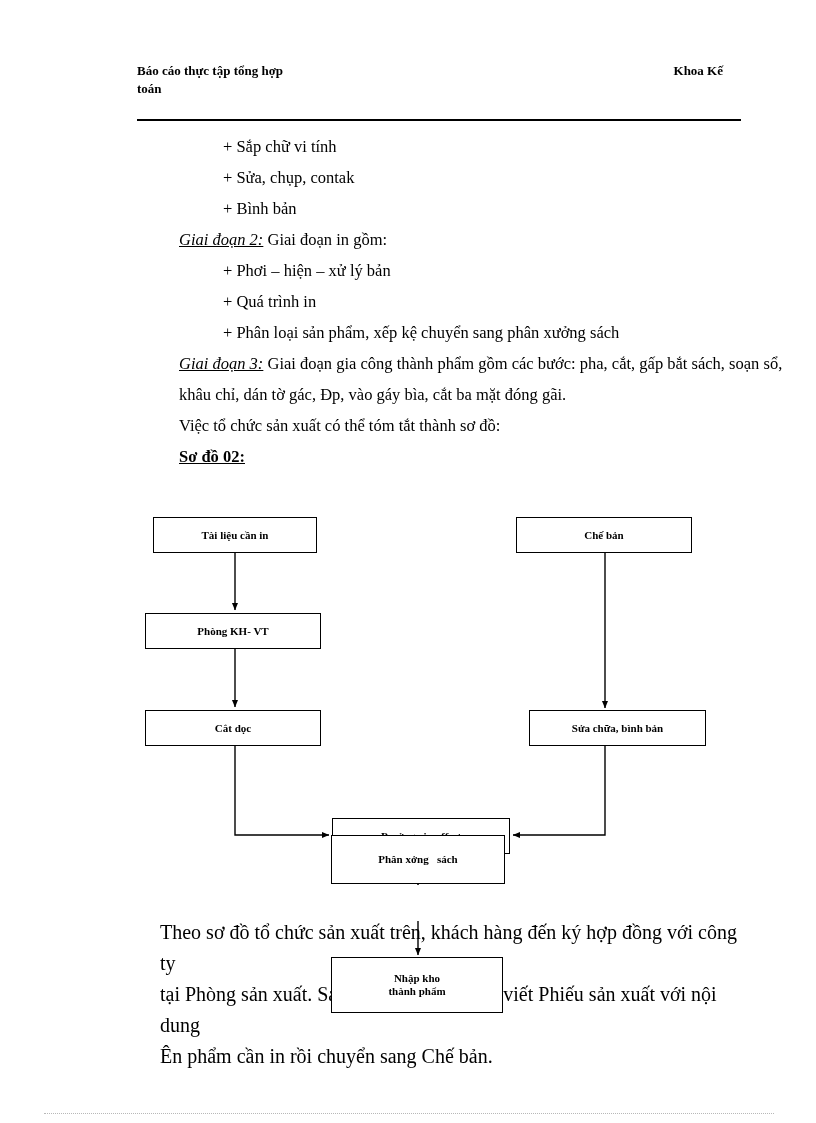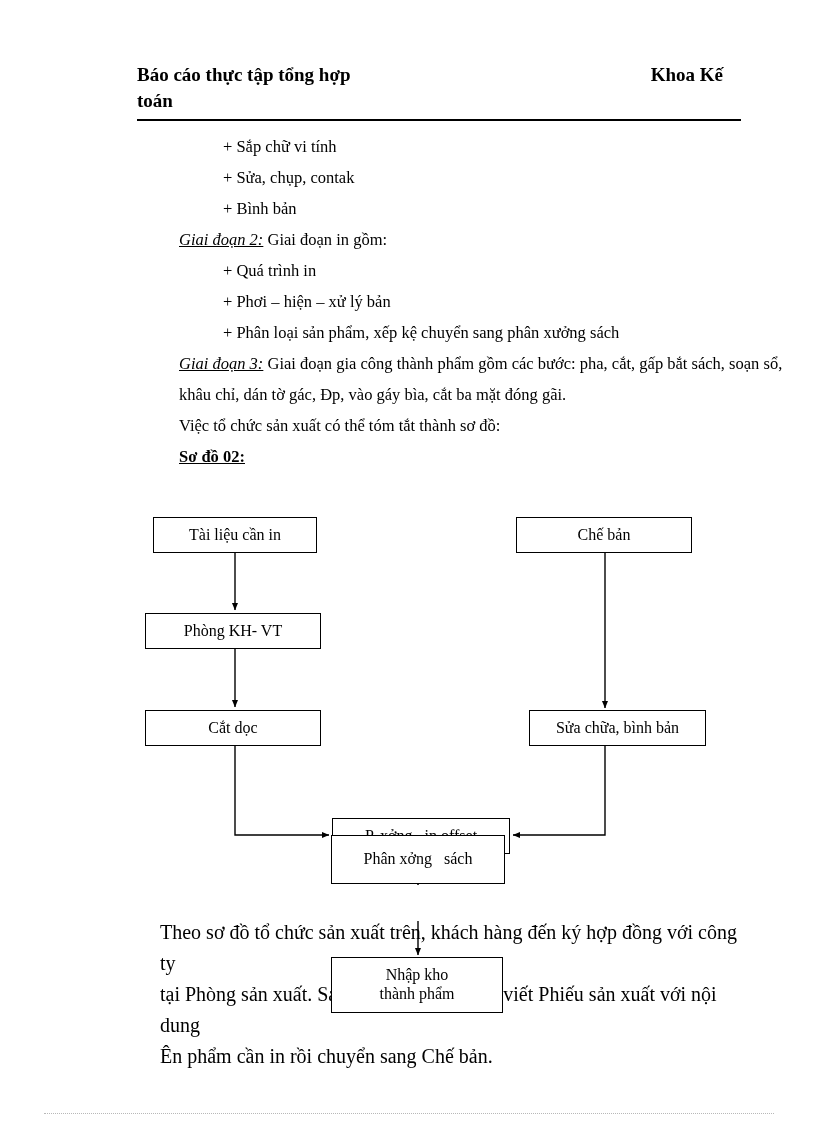--- a/index.html
+++ b/index.html
@@ -23,21 +23,21 @@
   .header {
     position: absolute;
     left: 137px;
     top: 62px;
     width: 604px;
   }
   .header-row {
     display: flex;
     justify-content: space-between;
     align-items: flex-start;
-    font-size: 19px;
+    font-size: 13px;
     font-weight: bold;
     line-height: 1.35;
   }
   .header-left { max-width: 330px; }
   .header-right { white-space: nowrap; padding-right: 18px; margin-left: 40px; }
   .header-rule {
     position: absolute;
     left: 137px;
     top: 119px;
     width: 604px;
@@ -85,29 +85,30 @@
     top: 0;
     width: 816px;
     height: 1123px;
     pointer-events: none;
   }
   .node {
     position: absolute;
     box-sizing: border-box;
     border: 1px solid #000;
     background: #ffffff;
-    font-size: 16px;
+    font-size: 11px;
     line-height: 1.18;
     display: flex;
     align-items: center;
     justify-content: center;
     text-align: center;
     white-space: pre;
     z-index: 5;
     pointer-events: auto;
+    font-weight: bold;
   }
   .node-multiline { white-space: pre-line; }
 
   
   .bottom-text {
     position: absolute;
     left: 160px;
     top: 917px;
     width: 585px;
     font-size: 20px;
@@ -142,22 +143,22 @@
   <div class="header-rule"></div>
 
   <div class="body-text">
 
     <div class="bullet">+ Sắp chữ vi tính</div>
     <div class="bullet">+ Sửa, chụp, contak</div>
     <div class="bullet">+ Bình bản</div>
 
     <div class="para para-g2"><span class="para-lead">Giai đoạn 2:</span><span> Giai đoạn in gồm:</span></div>
 
+    <div class="bullet">+ Phơi – hiện – xử lý bản</div>
     <div class="bullet">+ Quá trình in</div>
-    <div class="bullet">+ Phơi – hiện – xử lý bản</div>
     <div class="bullet">+ Phân loại sản phẩm, xếp kệ chuyển sang phân xưởng sách</div>
 
     <div class="para"><span class="para-lead">Giai đoạn 3:</span><span> Giai đoạn gia công thành phẩm gồm các bước: pha, cắt, gấp bắt sách, soạn sổ, khâu chỉ, dán tờ gác, Đp, vào gáy bìa, cắt ba mặt đóng gãi.</span></div>
 
     <div class="para">Việc tổ chức sản xuất có thể tóm tắt thành sơ đồ:</div>
 
     <div class="para"><span class="strong-underline">Sơ đồ 02:</span></div>
   </div>
 
   <div class="bottom-text">

